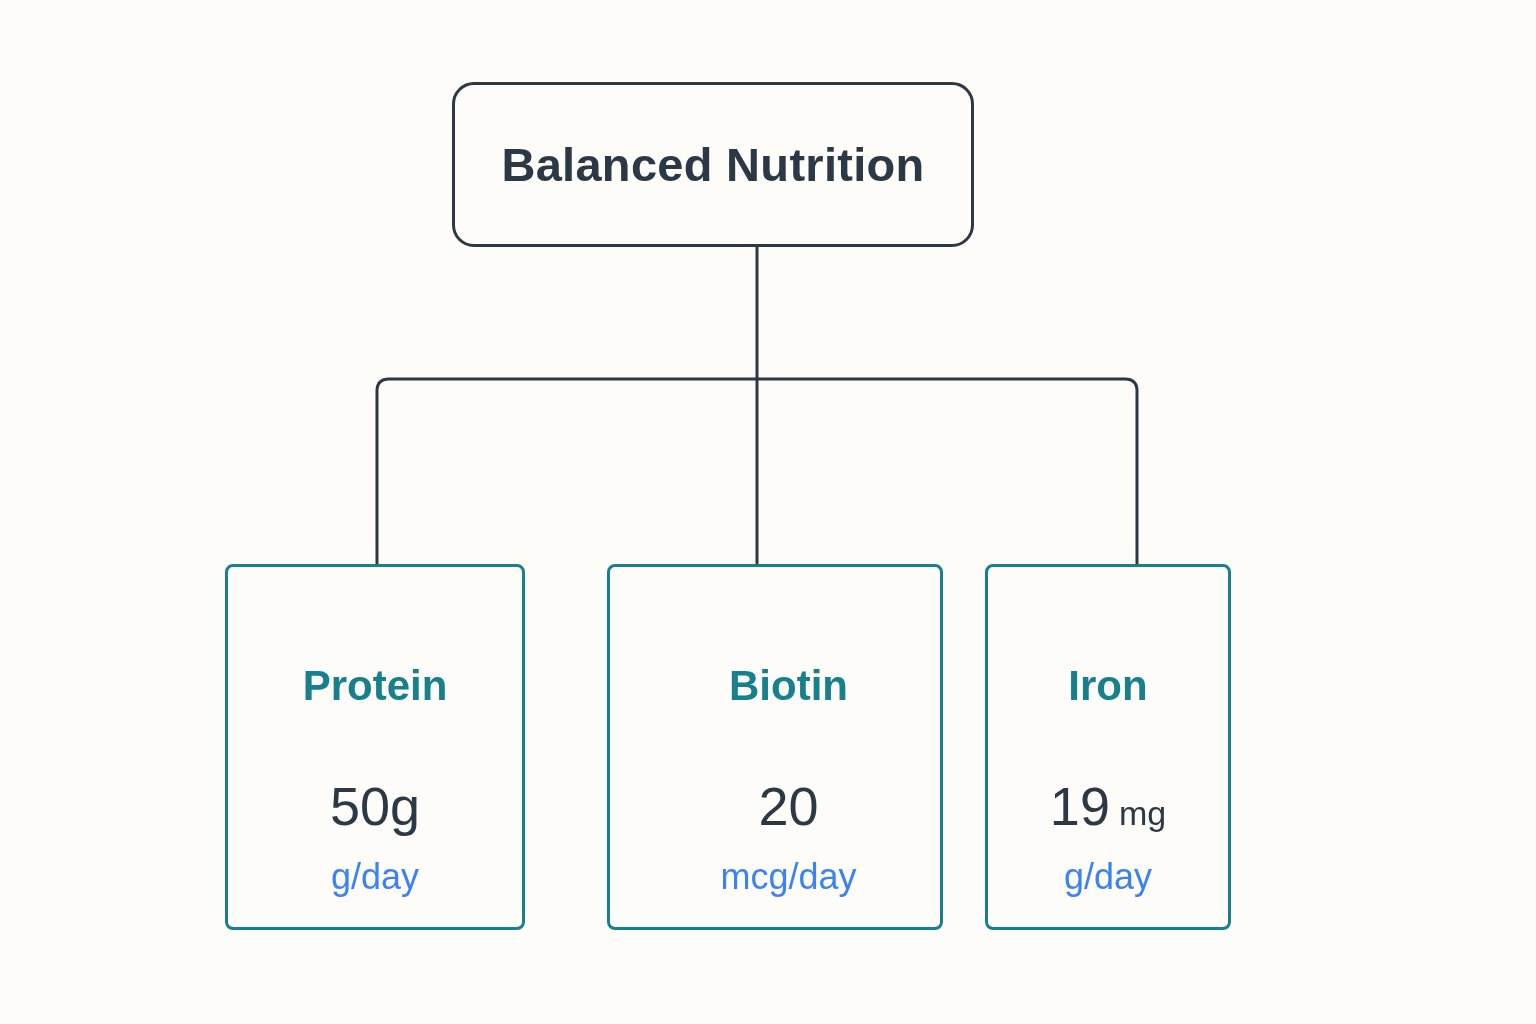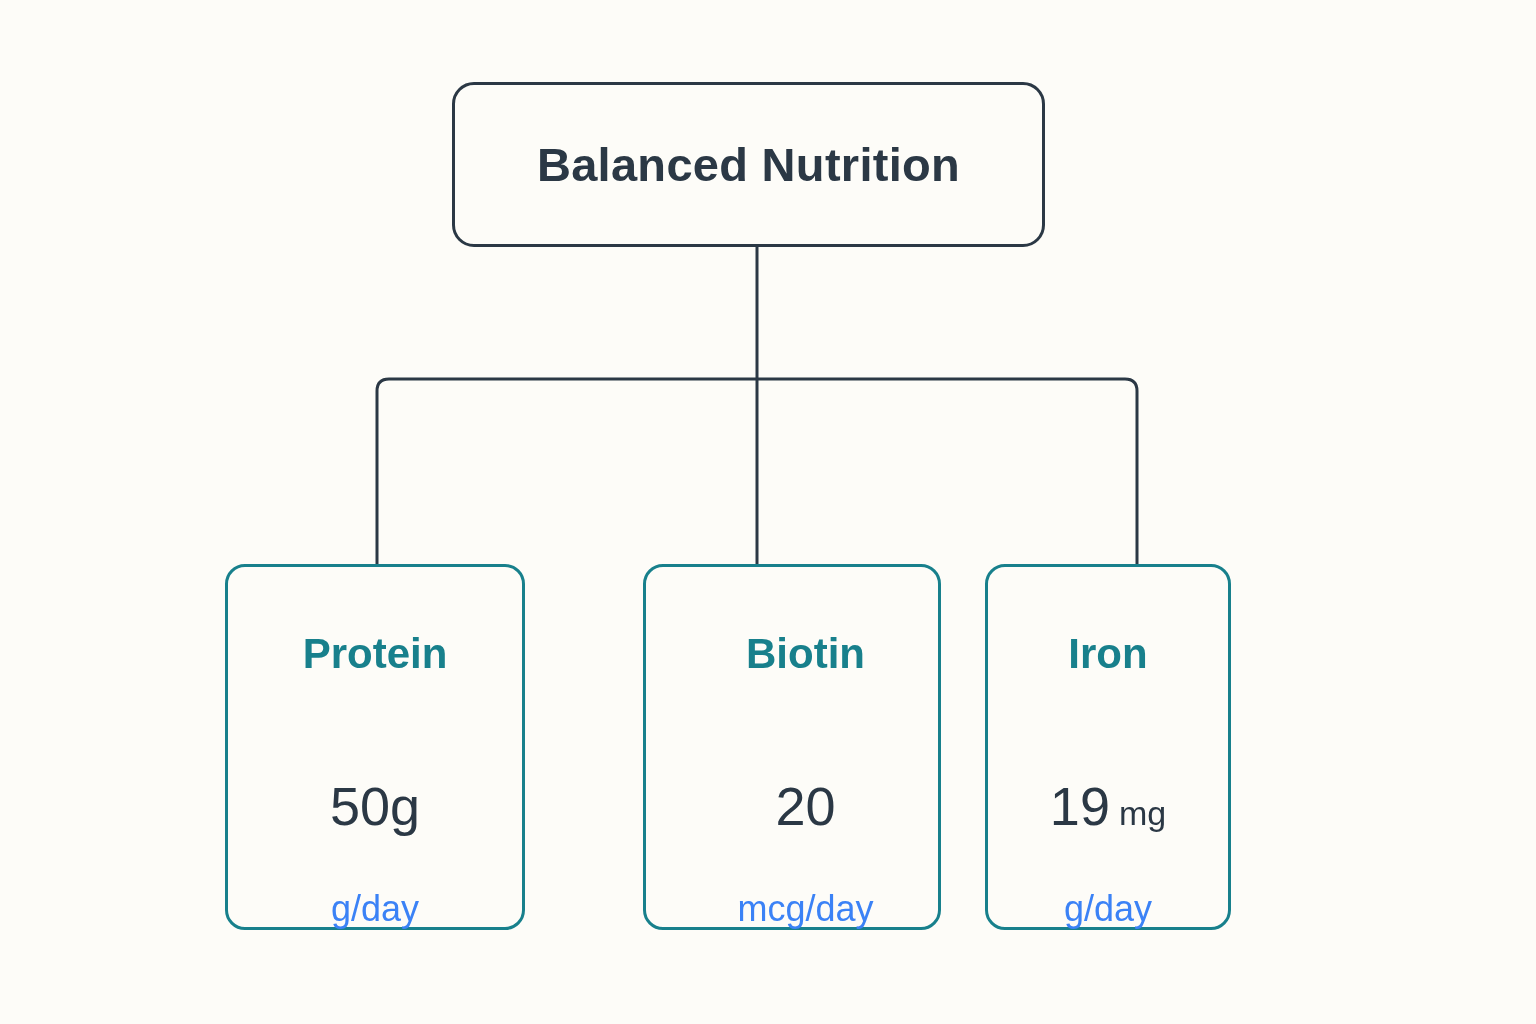--- a/index.html
+++ b/index.html
@@ -39,51 +39,51 @@
     display: flex;
     flex-direction: column;
     align-items: center;
     z-index: 2;
   }
 
   
   #node-root {
     left: 452px;
     top: 82px;
-    width: 593px;
+    width: 522px;
     height: 165px;
     border: 3px solid #2b3845;
     border-radius: 22px;
     justify-content: center;
   }
   #node-root .root-title {
     font-size: 47px;
     font-weight: bold;
     color: #2b3845;
     letter-spacing: 0.3px;
     line-height: 1;
     white-space: nowrap;
   }
 
   
   .node-child {
     border: 3px solid #18808c;
-    border-radius: 20px;
-    justify-content: space-between;
+    border-radius: 8px;
+    justify-content: center;
   }
   #node-protein {
     left: 225px;
     top: 564px;
     width: 300px;
     height: 366px;
   }
   #node-biotin {
-    left: 643px;
+    left: 607px;
     top: 564px;
-    width: 298px;
+    width: 336px;
     height: 366px;
     padding-left: 27px;
   }
   #node-iron {
     left: 985px;
     top: 564px;
     width: 246px;
     height: 366px;
   }
 

